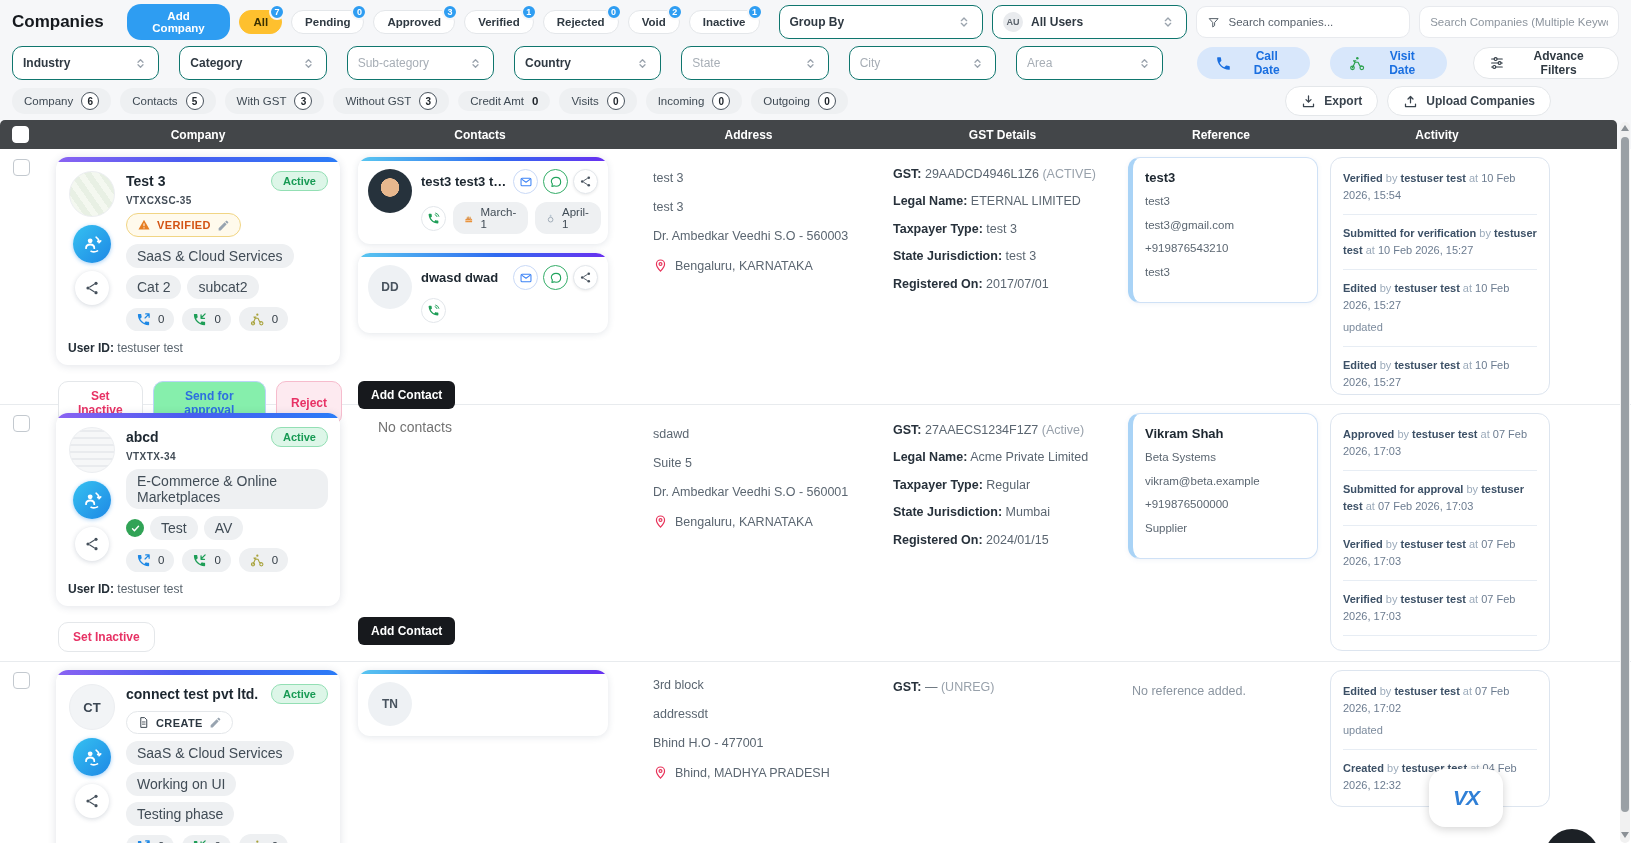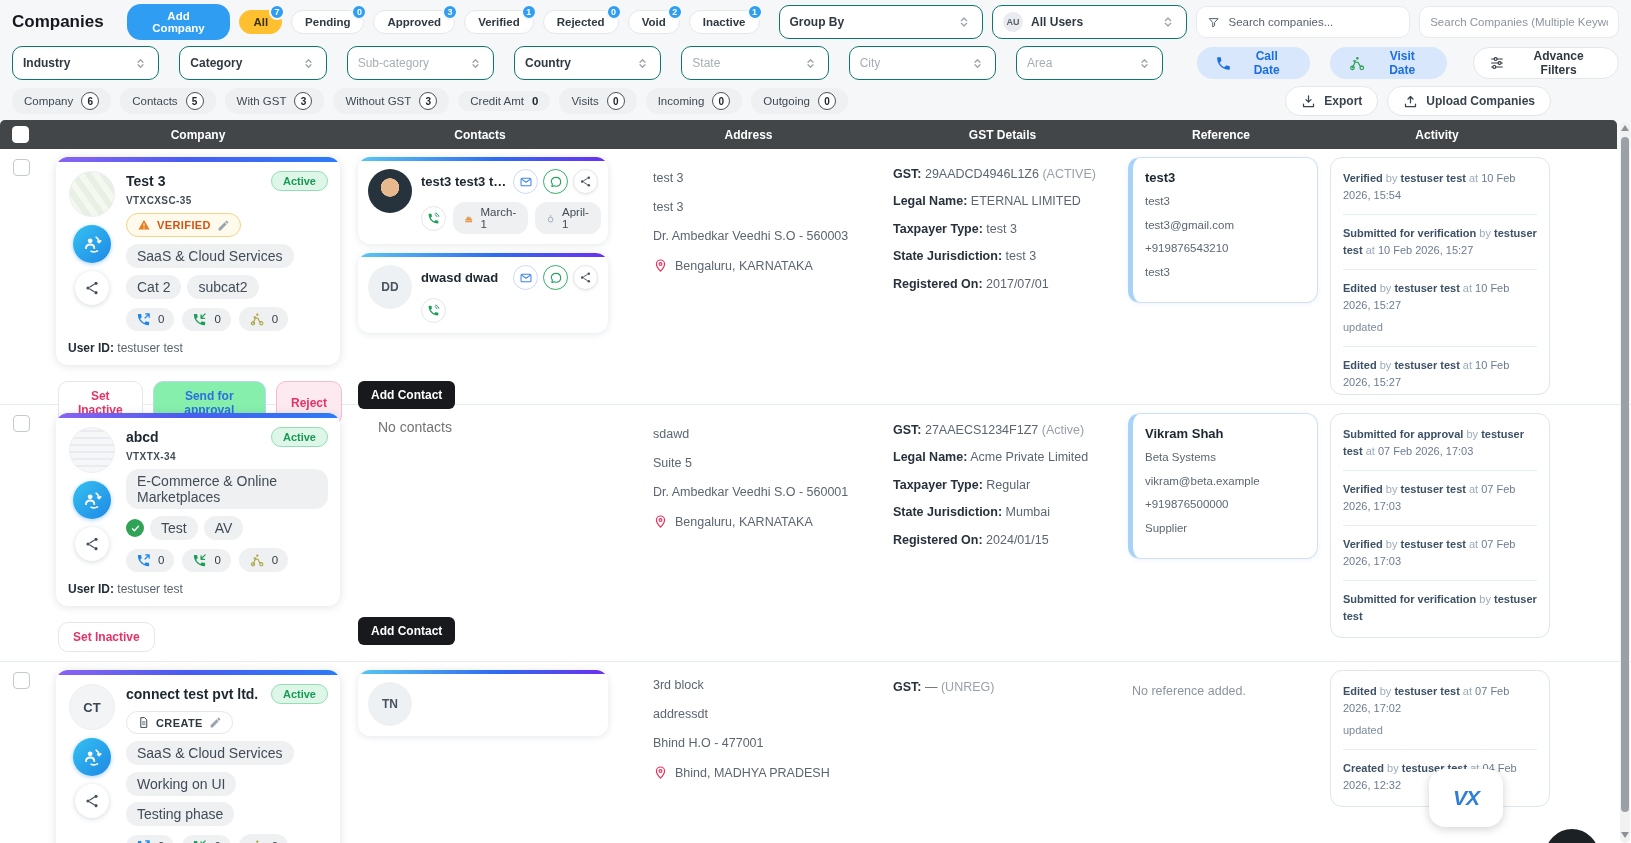--- a/index.html
+++ b/index.html
@@ -696,20 +696,21 @@
         <div class="refname">Vikram Shah</div>
         <div class="refline">Beta Systems</div>
         <div class="refline">vikram@beta.example</div>
         <div class="refline">+919876500000</div>
         <div class="refline">Supplier</div>
       </div>
     </div>
 
     <div class="cell-act">
       <div class="actcard">
+        <div class="actentry"><b>Approved</b> <span class="lt">by</span> <b>testuser test</b> <span class="lt">at</span> <span>07 Feb 2026, 17:03</span></div>
         <div class="actentry"><b>Submitted for approval</b> <span class="lt">by</span> <b>testuser test</b> <span class="lt">at</span> <span>07 Feb 2026, 17:03</span></div>
         <div class="actentry"><b>Verified</b> <span class="lt">by</span> <b>testuser test</b> <span class="lt">at</span> <span>07 Feb 2026, 17:03</span></div>
         <div class="actentry"><b>Verified</b> <span class="lt">by</span> <b>testuser test</b> <span class="lt">at</span> <span>07 Feb 2026, 17:03</span></div>
         <div class="actentry"><b>Submitted for verification</b> <span class="lt">by</span> <b>testuser test</b>  </div>
       </div>
     </div>
     <div></div>
   </div>
 
   <div class="grid trow row3">

